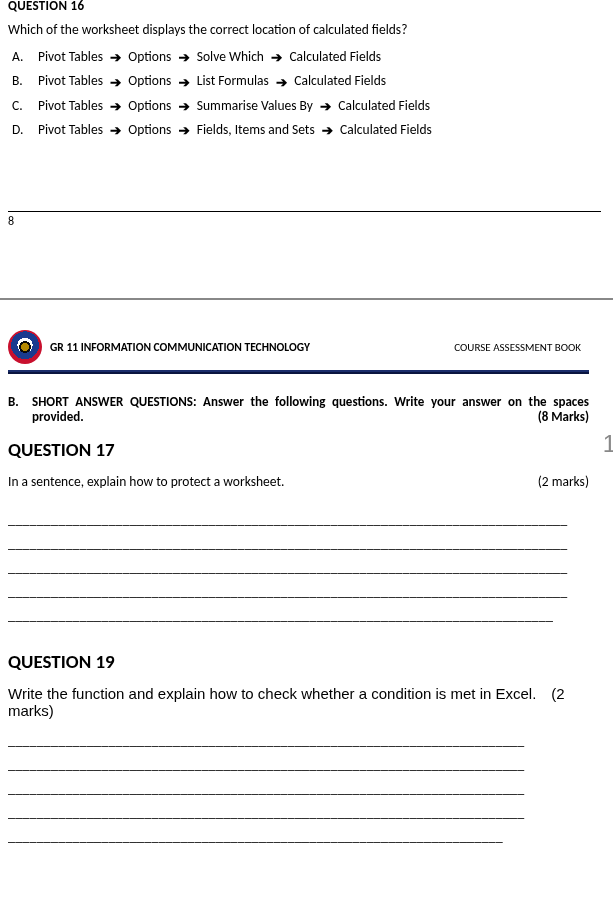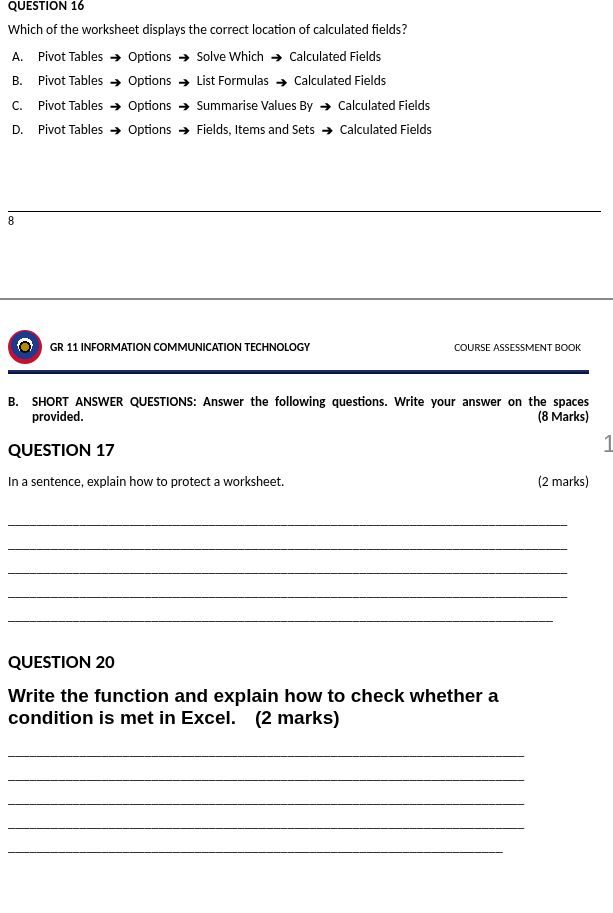--- a/index.html
+++ b/index.html
@@ -130,22 +130,22 @@
     .ul-line {
       font-size: 14px;
       letter-spacing: 0.2px;
       line-height: 24px;
       white-space: nowrap;
       overflow: hidden;
     }
     .q18-block { margin-top: 22px; }
     .q18-prompt {
       font-family: Arial, Helvetica, sans-serif;
-      font-size: 19px;
-      font-weight: bold;
+      font-size: 15px;
+      font-weight: normal;
       margin-bottom: 10px;
     }
   </style>
 </head>
 <body>
 
 <div class="page1">
   <div class="q-head">QUESTION 16</div>
   <div class="prompt">Which of the worksheet displays the correct location of calculated fields?</div>
   <div class="options">
@@ -227,21 +227,21 @@
   </div>
   <div class="side-1">1</div>
 
   <div class="ul-line">______________________________________________________________________________</div>
   <div class="ul-line">______________________________________________________________________________</div>
   <div class="ul-line">______________________________________________________________________________</div>
   <div class="ul-line">______________________________________________________________________________</div>
   <div class="ul-line">____________________________________________________________________________</div>
 
   <div class="q18-block">
-    <div class="q-head2">QUESTION 20</div>
+    <div class="q-head2">QUESTION 19</div>
     <div class="q18-prompt">Write the function and explain how to check whether a condition is met in Excel. (2 marks)</div>
     <div class="ul-line">________________________________________________________________________</div>
     <div class="ul-line">________________________________________________________________________</div>
     <div class="ul-line">________________________________________________________________________</div>
     <div class="ul-line">________________________________________________________________________</div>
     <div class="ul-line">_____________________________________________________________________</div>
   </div>
 </div>
 
 </body></html>

